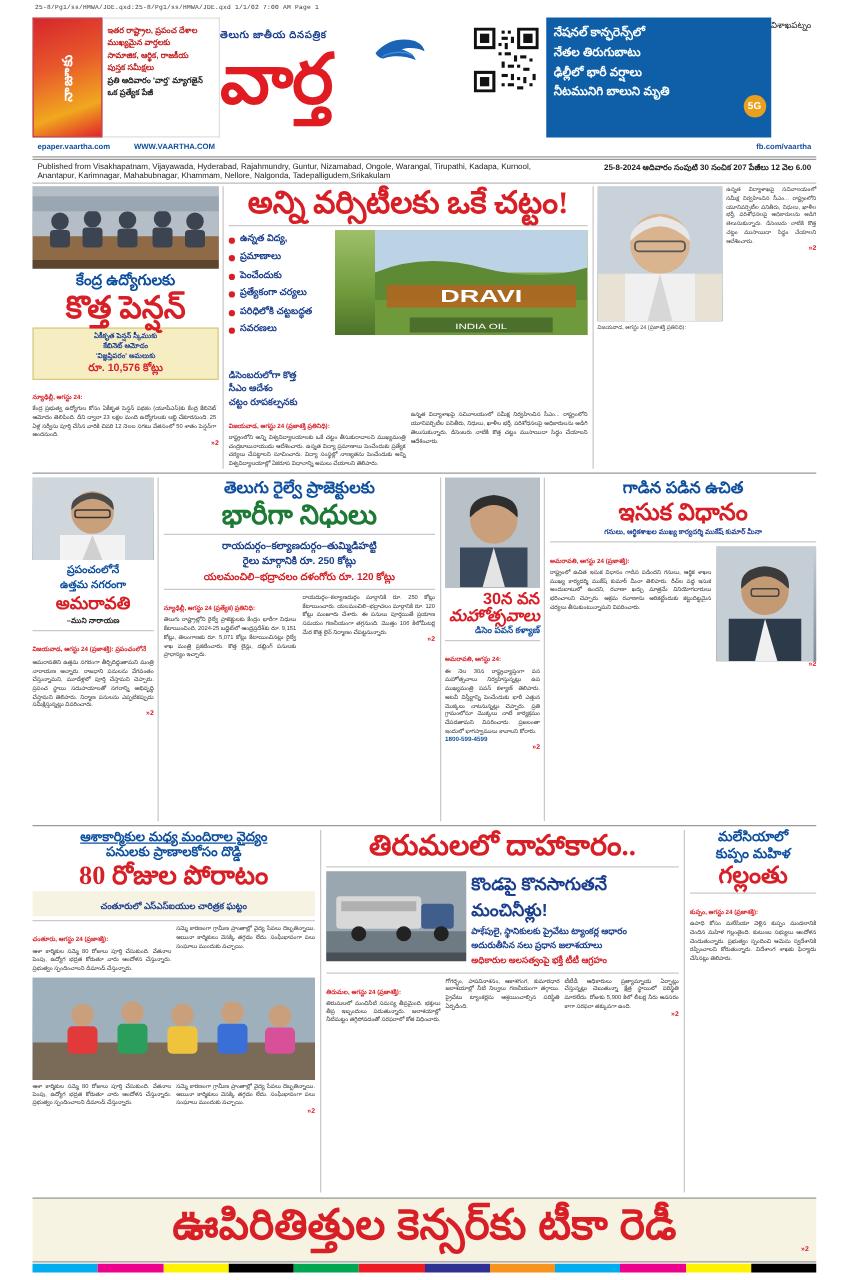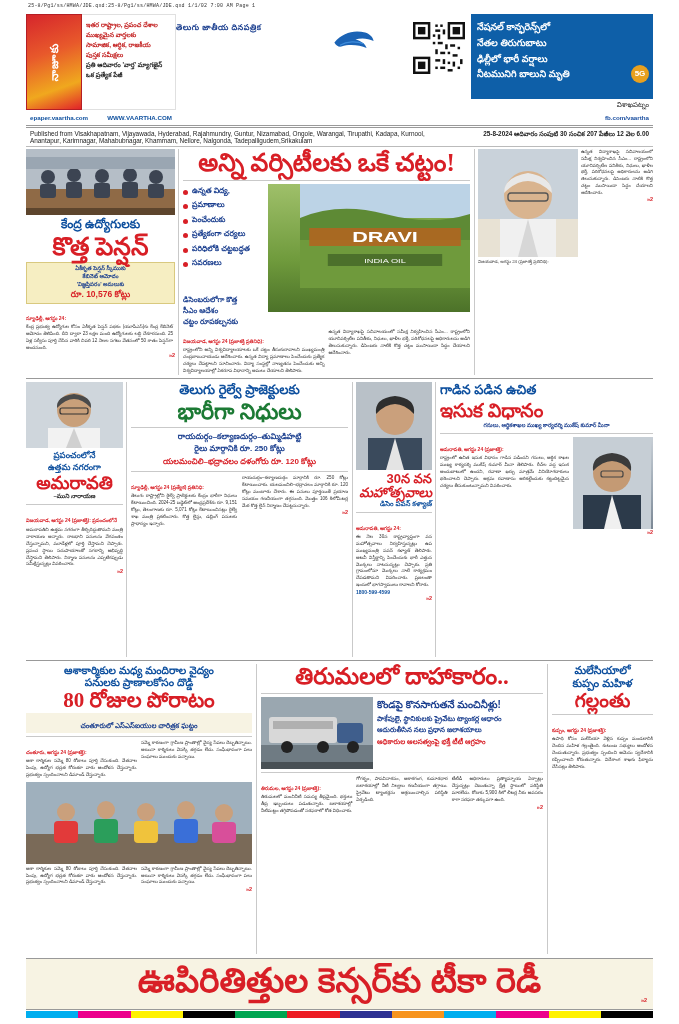--- a/index.html
+++ b/index.html
@@ -39,21 +39,21 @@
   }
   .mh-redbox .blk { color:#1a1a1a; font-weight:bold; }
   .mh-center { flex:1; position:relative; text-align:left; }
   .mh-tag { font-size:8px; color:#1b3f8f; margin-top:9px; letter-spacing:0.5px; font-weight:bold;}
   .mh-title {
     font-size:56px; line-height:56px; color:#e01b22; font-weight:bold; margin-top:2px;
     font-family:"Liberation Serif", serif; letter-spacing:-1px;
   }
   .mh-bird { position:absolute; right:96px; top:14px; width:42px; height:26px; }
   .mh-qr { position:absolute; right:6px; top:8px; width:52px; height:52px; }
-  .mh-right { width:182px; display:flex; flex-direction:column; }
+  .mh-right { width:216px; display:flex; flex-direction:row; }
   .mh-headlines {
     background:#0e5fa8; color:#fff; flex:1; padding:6px 6px 4px 6px; font-size:9.5px;
     line-height:1.45; font-weight:bold; position:relative;
   }
   .mh-headlines div { margin-bottom:2px; }
   .mh-5g {
     position:absolute; right:4px; bottom:14px; width:18px; height:18px; border-radius:50%;
     background:#e8a01e; color:#fff; font-size:8px; display:flex; align-items:center; justify-content:center;
     font-weight:bold;
   }
@@ -127,20 +127,21 @@
           <div>ముఖ్యమైన వార్తలకు</div>
           <div>సామాజిక, ఆర్థిక, రాజకీయ</div>
           <div>పుస్తక సమీక్షలు</div>
           <div class="blk">ప్రతి ఆదివారం 'వార్త' మ్యాగజైన్</div>
           <div class="blk">ఒక ప్రత్యేక పేజీ</div>
         </div>
       </div>
 
       <div class="mh-center">
         <div class="mh-tag">తెలుగు జాతీయ దినపత్రిక</div>
+        <div class="mh-title">వార్త</div>
 
         <svg class="mh-bird" viewBox="0 0 60 36">
           <path d="M2 20 C14 6, 30 2, 46 6 C52 8, 57 12, 58 18 C50 14, 40 13, 32 16 C40 18, 46 22, 48 28 C38 24, 24 22, 12 26 C8 27, 4 24, 2 20 Z" fill="#1b63b5"></path>
           <path d="M10 24 C20 18, 34 18, 44 22" fill="none" stroke="#3f8ddc" stroke-width="1.6"></path>
         </svg>
 
         <svg class="mh-qr" viewBox="0 0 21 21">
           <rect width="21" height="21" fill="#fff"></rect>
           <g fill="#111">
             <rect x="0" y="0" width="7" height="7"></rect>
@@ -259,21 +260,21 @@
             <ul class="bullets">
               <li>ఉన్నత విద్య,</li>
               <li>ప్రమాణాలు</li>
               <li>పెంచేందుకు</li>
               <li>ప్రత్యేకంగా చర్యలు</li>
               <li>పరిధిలోకి చట్టబద్ధత</li>
               <li>సవరణలు</li>
             </ul>
           </div>
           <div style="flex:1; padding-left:3px;">
-            <div class="photo field" style="height:128px;padding-left:32px;">
+            <div class="photo field" style="height:84px;padding-left:32px;">
               <svg viewBox="0 0 110 104" width="100%" height="104" preserveAspectRatio="none">
                 <rect width="110" height="104" fill="#7fa84b"></rect>
                 <rect y="0" width="110" height="34" fill="#bcd3e6"></rect>
                 <path d="M0 34 Q25 18 55 30 Q85 42 110 30 L110 56 L0 56 Z" fill="#5e8a35"></path>
                 <rect y="56" width="110" height="48" fill="#6f9a3c"></rect>
                 <rect x="6" y="44" width="98" height="18" fill="#b5631f" opacity=".85"></rect>
                 <text x="55" y="58" font-size="14" fill="#fff" text-anchor="middle" font-family="Liberation Sans, sans-serif" font-weight="bold">DRAVI</text>
                 <rect x="18" y="70" width="74" height="12" fill="#2f4f1d" opacity=".55"></rect>
                 <text x="55" y="79" font-size="6" fill="#fff" text-anchor="middle" font-family="Liberation Sans, sans-serif">INDIA OIL</text>
               </svg>
@@ -335,21 +336,21 @@
             <circle cx="48" cy="28" r="17" fill="#c9a07a"></circle>
             <path d="M31 26 Q48 8 65 26 Q66 14 48 12 Q30 14 31 26Z" fill="#4a4a4a"></path>
             <rect x="22" y="46" width="52" height="20" fill="#f2f2f2"></rect>
             <path d="M48 46 L40 66 L56 66 Z" fill="#d0d0d0"></path>
             <rect x="34" y="26" width="28" height="6" rx="2" fill="none" stroke="#333" stroke-width="1.2"></rect>
           </svg>
         </div>
         <div style="text-align:center; margin-top:2px;">
           <div class="hl-blue" style="font-size:8.5px">ప్రపంచంలోనే</div>
           <div class="hl-blue" style="font-size:8.5px">ఉత్తమ నగరంగా</div>
-          <div class="hl-red" style="font-size:18px; line-height:19px; font-family:'Liberation Serif',serif;">అమరావతి</div>
+          <div class="hl-red" style="font-size:14px; line-height:19px; font-family:'Liberation Serif',serif;">అమరావతి</div>
           <div style="font-size:6px; color:#222; font-weight:bold;">–ముని నారాయణ</div>
         </div>
         <div class="divider-h"></div>
         <span class="kicker">విజయవాడ, ఆగస్టు 24 (ప్రజాశక్తి): ప్రపంచంలోనే</span>
         <div class="body-txt" style="margin-top:1px;">అమరావతిని ఉత్తమ నగరంగా తీర్చిదిద్దుతామని మంత్రి నారాయణ అన్నారు. రాజధాని పనులను వేగవంతం చేస్తున్నామని, మూడేళ్లలో పూర్తి చేస్తామని చెప్పారు. ప్రపంచ స్థాయి సదుపాయాలతో నగరాన్ని అభివృద్ధి చేస్తామని తెలిపారు. నిర్మాణ పనులను ఎప్పటికప్పుడు సమీక్షిస్తున్నట్లు వివరించారు.</div>
         <div class="more">»<span>2</span></div>
       </div>
 
       <div class="divider-v"></div>
 
@@ -397,21 +398,21 @@
         <div class="divider-h"></div>
         <span class="kicker">అమరావతి, ఆగస్టు 24:</span>
         <div class="body-txt">ఈ నెల 30న రాష్ట్రవ్యాప్తంగా వన మహోత్సవాలు నిర్వహిస్తున్నట్లు ఉప ముఖ్యమంత్రి పవన్ కళ్యాణ్ తెలిపారు. అటవీ విస్తీర్ణాన్ని పెంచేందుకు భారీ ఎత్తున మొక్కలు నాటనున్నట్లు చెప్పారు. ప్రతి గ్రామంలోనూ మొక్కలు నాటే కార్యక్రమం చేపడతామని వివరించారు. ప్రజలంతా ఇందులో భాగస్వాములు కావాలని కోరారు.</div>
         <div style="font-size:5px; color:#0d4f9e; font-weight:bold;">1800-599-4599</div>
         <div class="more">»<span>2</span></div>
       </div>
 
       <div class="divider-v"></div>
 
       <div style="flex:1; padding-left:4px;">
-        <div style="text-align:left;">
+        <div style="text-align:center;">
           <div class="hl-blue" style="font-size:13px;">గాడిన పడిన ఉచిత</div>
           <div class="hl-red" style="font-size:19px; line-height:21px; font-family:'Liberation Serif',serif;">ఇసుక విధానం</div>
         </div>
         <div style="text-align:center; font-size:5.6px; color:#1b3f8f; font-weight:bold; margin-top:1px;">గనులు, ఆర్థికశాఖల ముఖ్య కార్యదర్శి ముకేష్ కుమార్ మీనా</div>
         <div class="divider-h"></div>
         <div style="display:flex; gap:4px;">
           <div style="flex:1;">
             <span class="kicker">అమరావతి, ఆగస్టు 24 (ప్రజాశక్తి):</span>
             <div class="body-txt">రాష్ట్రంలో ఉచిత ఇసుక విధానం గాడిన పడిందని గనులు, ఆర్థిక శాఖల ముఖ్య కార్యదర్శి ముకేష్ కుమార్ మీనా తెలిపారు. రీచ్‌ల వద్ద ఇసుక అందుబాటులో ఉందని, రవాణా ఖర్చు మాత్రమే వినియోగదారులు భరించాలని చెప్పారు. అక్రమ రవాణాను అరికట్టేందుకు కట్టుదిట్టమైన చర్యలు తీసుకుంటున్నామని వివరించారు.</div>
           </div>
@@ -431,21 +432,21 @@
         </div>
       </div>
     </div>
 
     <div class="divider-h" style="background:#999"></div>
 
     <div class="row" style="height:290px;">
 
       <div style="width:230px; padding-right:4px;">
         <div style="text-align:center;">
-          <div class="hl-blue" style="font-size:10.5px; line-height:12px;">ఆశాకార్మికుల మధ్య మందిరాల వైద్యం</div>
+          <div class="hl-blue" style="font-size:10.5px; line-height:12px;text-decoration:underline;">ఆశాకార్మికుల మధ్య మందిరాల వైద్యం</div>
           <div class="hl-blue" style="font-size:10.5px; line-height:12px;">పనులకు ప్రాణాలకోసం దొడ్డి</div>
           <div class="hl-red" style="font-size:21px; line-height:24px; font-family:'Liberation Serif',serif;">80 రోజుల పోరాటం</div>
         </div>
         <div class="creambox" style="text-align:center; padding:1px; margin-top:1px;">
           <span style="font-size:7px; color:#1b3f8f; font-weight:bold;">చంతూరులో ఎస్ఎస్ఐయుల చారిత్రక ఘట్టం</span>
         </div>
         <div class="divider-h"></div>
         <div style="display:flex; gap:4px;">
           <div style="flex:1;">
             <span class="kicker">చంతూరు, ఆగస్టు 24 (ప్రజాశక్తి):</span>
@@ -501,21 +502,21 @@
                 <rect x="76" y="26" width="26" height="20" rx="3" fill="#3f5e8c"></rect>
                 <circle cx="26" cy="50" r="6" fill="#222"></circle>
                   <circle cx="62" cy="50" r="6" fill="#222"></circle>
                   <circle cx="92" cy="50" r="6" fill="#222"></circle>
                 <rect x="12" y="24" width="60" height="8" fill="#b0b0b0"></rect>
               </svg>
               <div class="cap">&nbsp;</div>
             </div>
           </div>
           <div style="flex:1;">
-            <div style="font-size:10px; color:#1b3f8f; font-weight:bold; line-height:1.5;">కొండపై కొనసాగుతనే మంచినీళ్లు!</div>
+            <div style="font-size:14px; color:#1b3f8f; font-weight:bold; line-height:1.5;">కొండపై కొనసాగుతనే మంచినీళ్లు!</div>
             <div style="font-size:7px; color:#1b3f8f; font-weight:bold; line-height:1.5; margin-top:2px;">పాईపులై, స్థానికులకు ప్రైవేటు ట్యాంకర్ల ఆధారం</div>
             <div style="font-size:7px; color:#1b3f8f; font-weight:bold; line-height:1.5;">అదురుతీసిన నలు ప్రధాన జలాశయాలు</div>
             <div style="font-size:7px; color:#d81f26; font-weight:bold; line-height:1.5; margin-top:2px;">అధికారుల అలసత్వంపై భక్తీ టీటీ ఆగ్రహం</div>
           </div>
         </div>
         <div class="divider-h"></div>
         <div style="display:flex; gap:4px;">
           <div style="flex:1;">
             <span class="kicker">తిరుమల, ఆగస్టు 24 (ప్రజాశక్తి):</span>
             <div class="body-txt">తిరుమలలో మంచినీటి సమస్య తీవ్రమైంది. భక్తులు తీవ్ర ఇబ్బందులు పడుతున్నారు. జలాశయాల్లో నీటిమట్టం తగ్గిపోవడంతో సరఫరాలో కోత విధించారు.</div>

